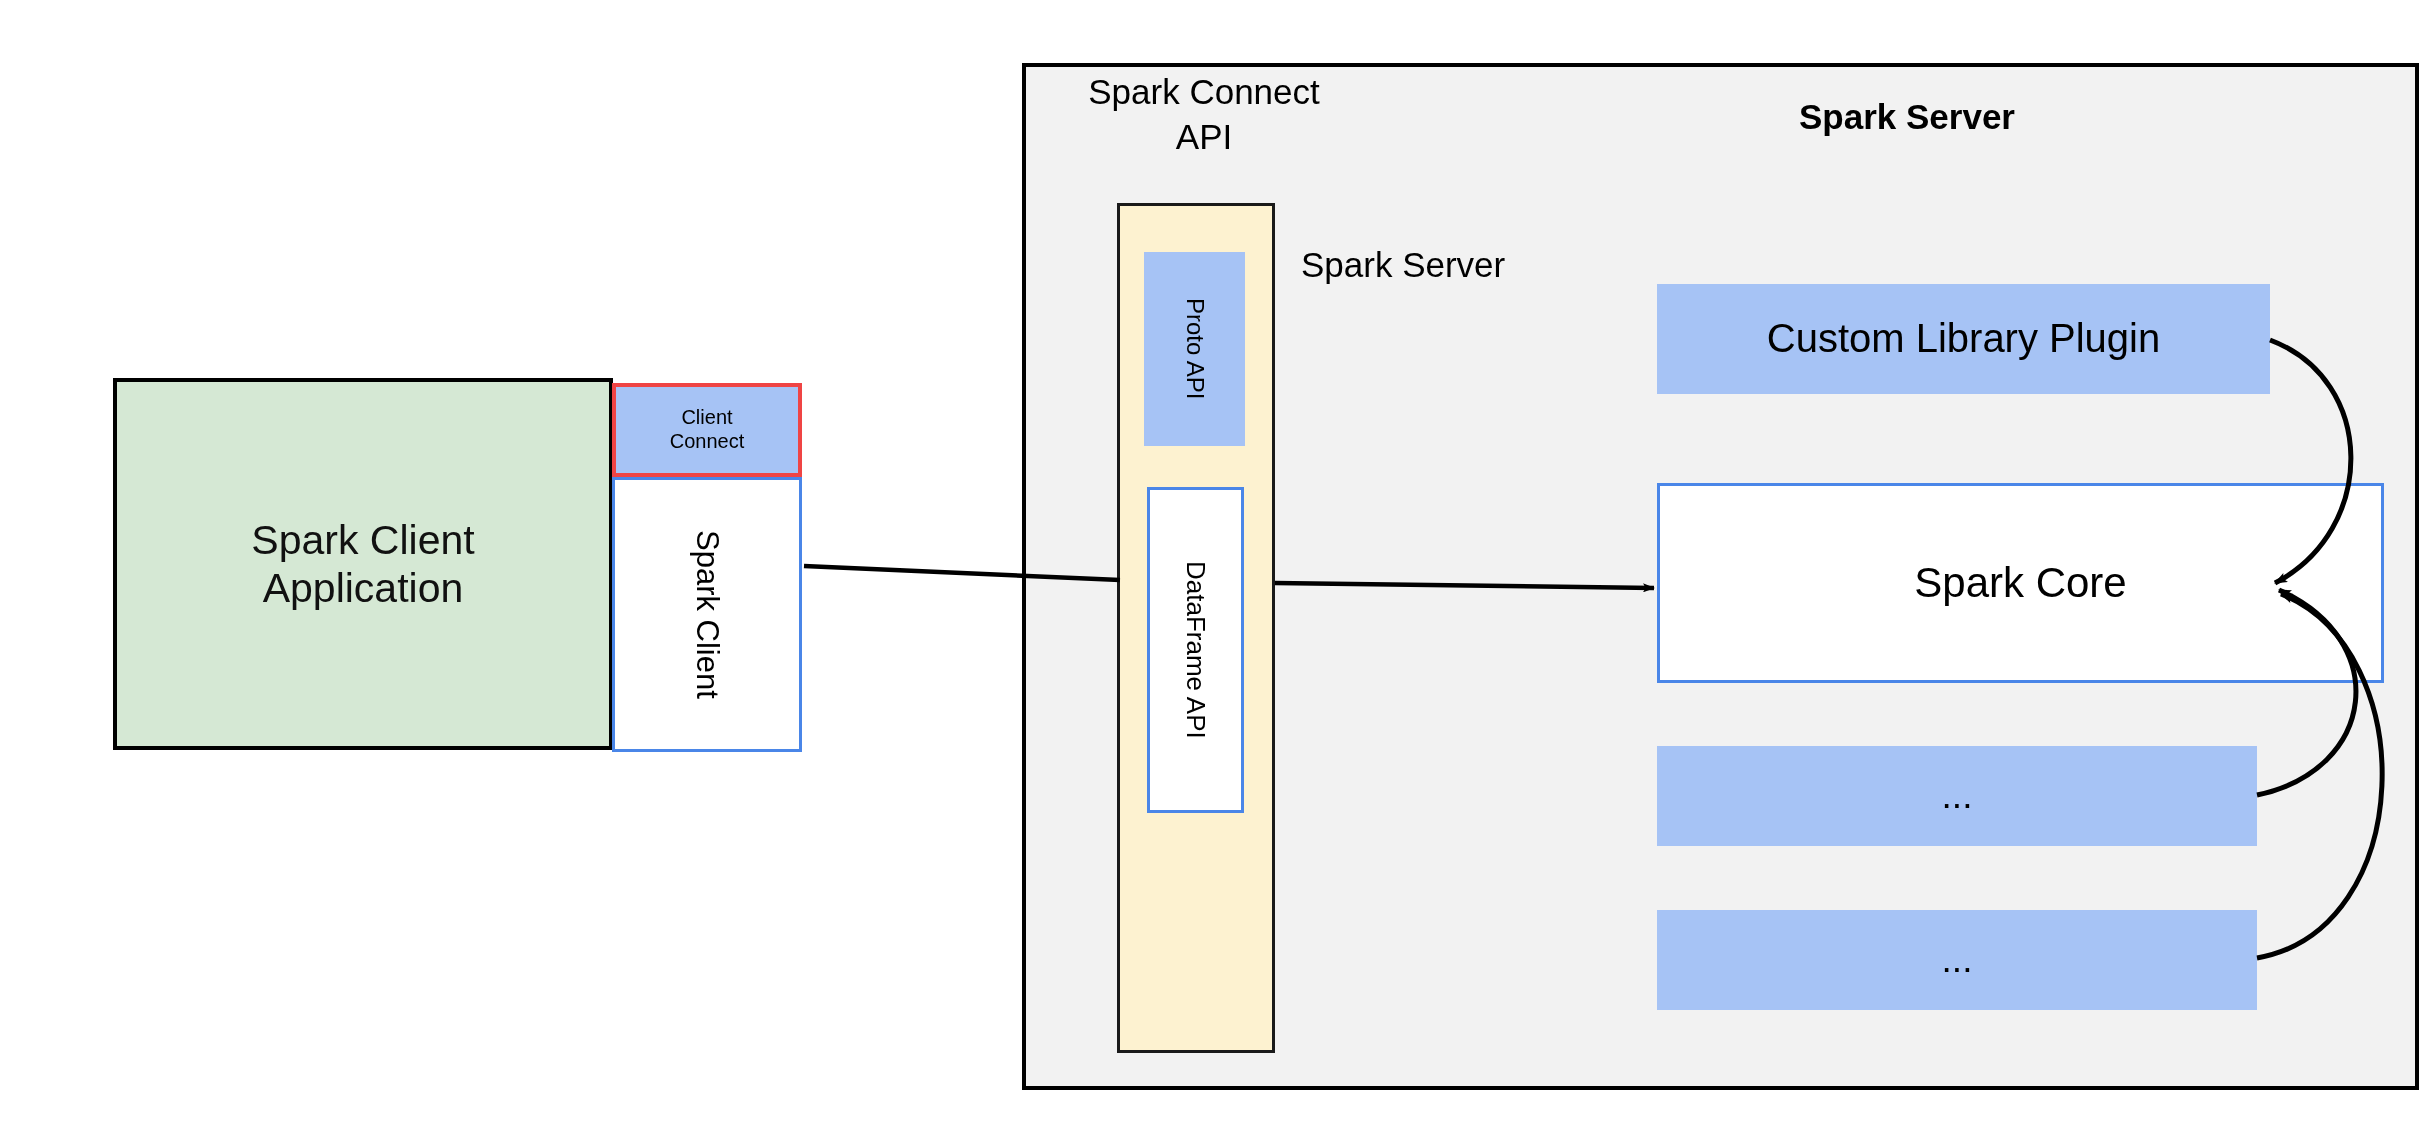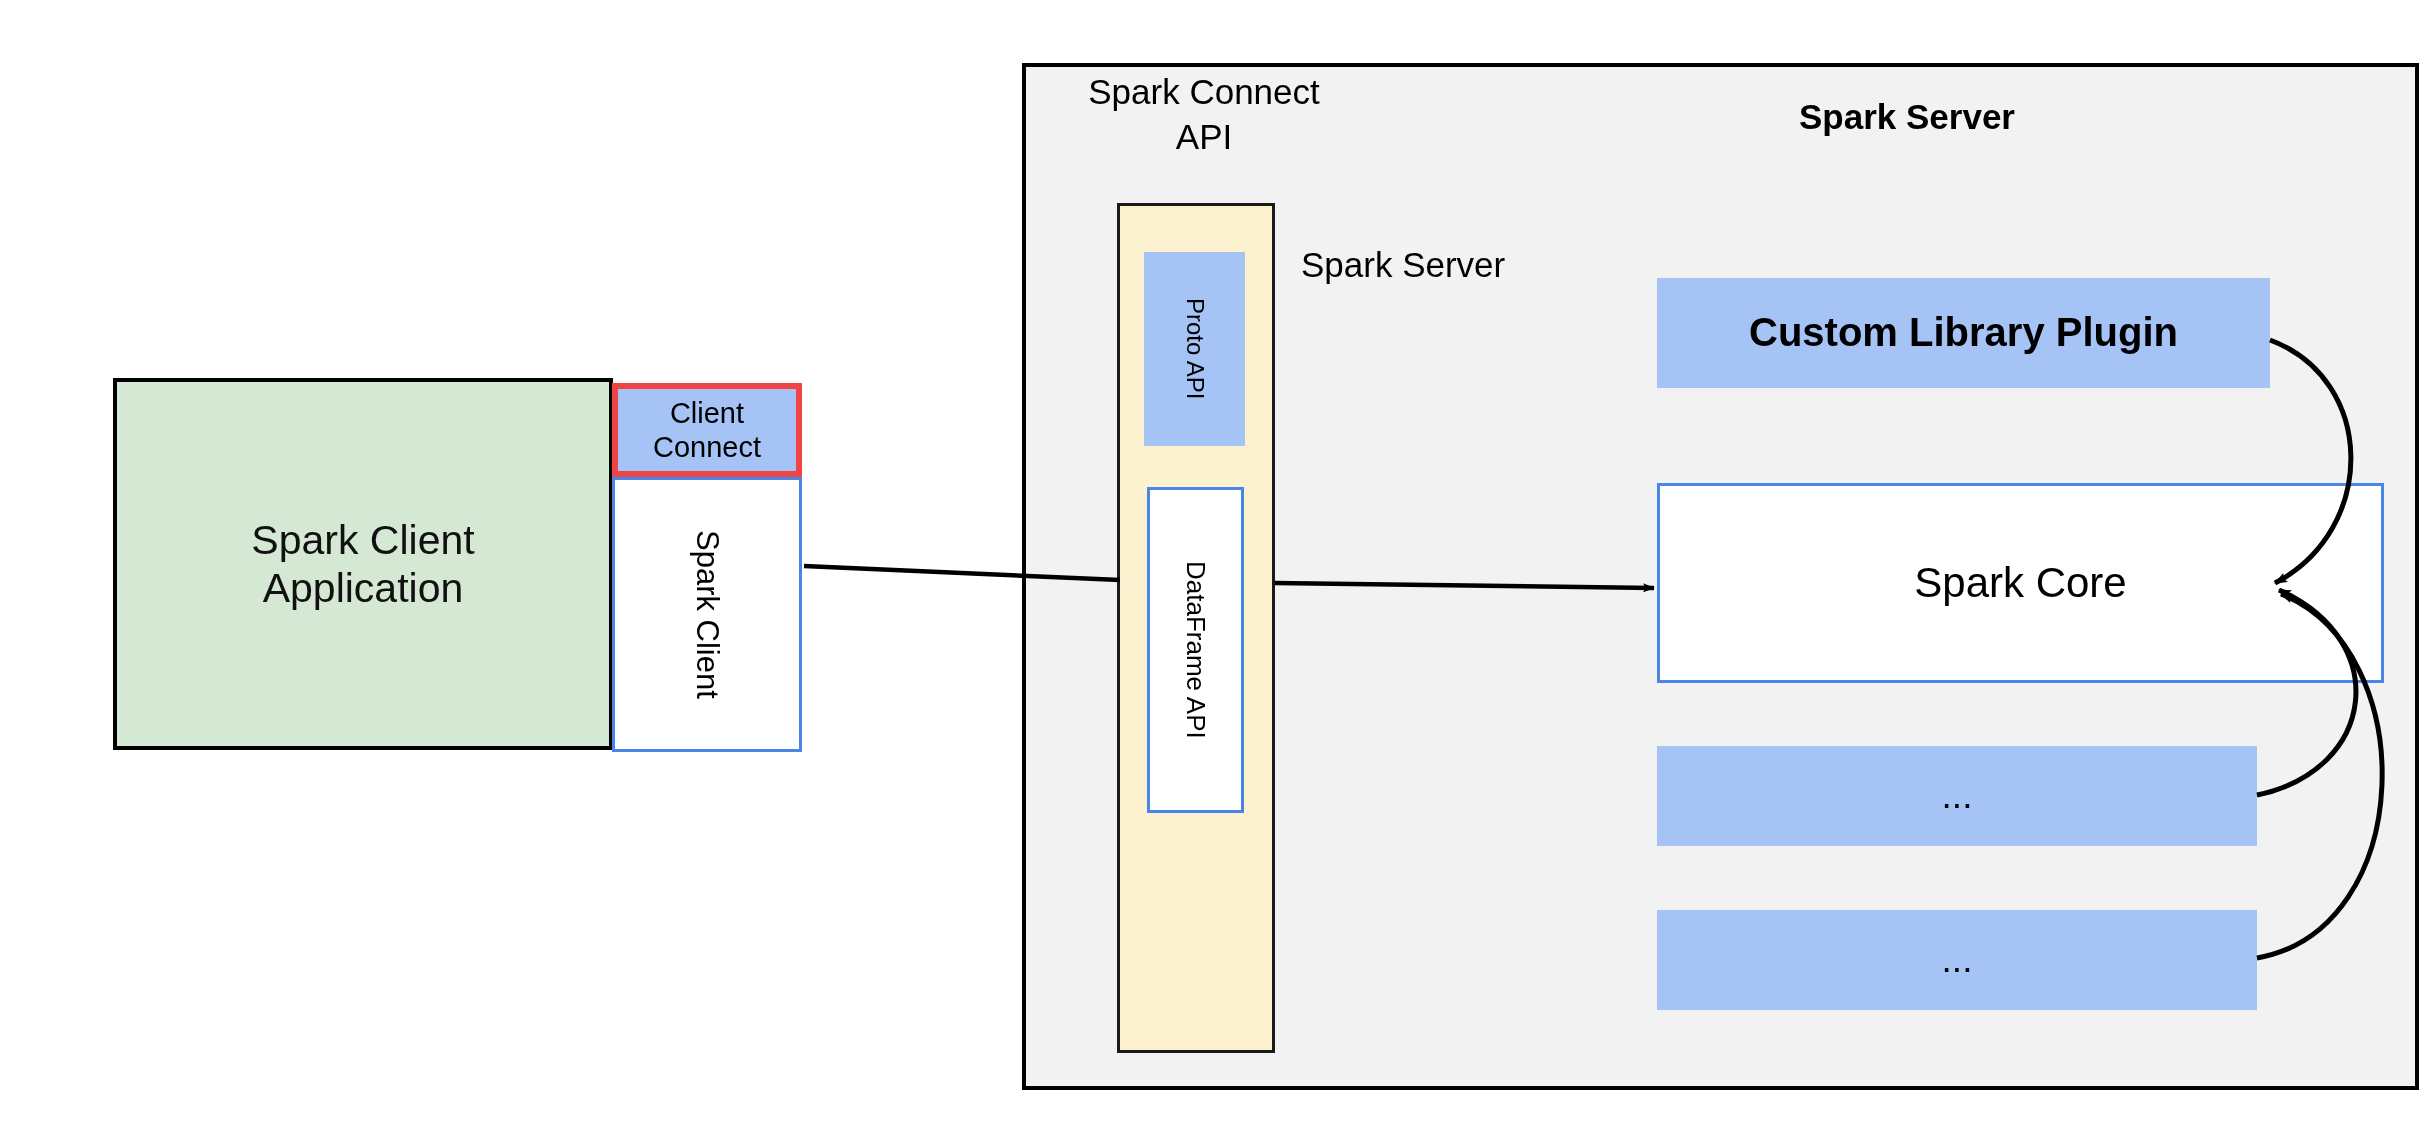--- a/index.html
+++ b/index.html
@@ -41,22 +41,22 @@
     border: 4px solid #000000;
     font-size: 41px;
     color: #111111;
     z-index: 3;
   }
 
   #client-package-box {
     left: 565px; top: 383px;
     width: 190px; height: 94px;
     background: #a6c3f5;
-    border: 6px solid #ef4444;
-    font-size: 29px;
+    border: 4px solid #ef4444;
+    font-size: 20px;
     z-index: 4;
   }
 
   #spark-client-box {
     left: 565px; top: 477px;
     width: 190px; height: 275px;
     background: #ffffff;
     border: 3px solid #4a86e8;
     z-index: 4;
   }
@@ -134,26 +134,25 @@
   }
   #dataframe-api-box .vlabel {
     writing-mode: vertical-rl;
     text-orientation: mixed;
     font-size: 26px;
     white-space: nowrap;
   }
 
   
   #custom-library-plugin-box {
-    left: 1610px; top: 278px;
+    left: 1610px; top: 284px;
     width: 613px; height: 110px;
     background: #a6c3f5;
     font-size: 40px;
     z-index: 3;
-    font-weight: bold;
   }
 
   #spark-core-box {
     left: 1610px; top: 483px;
     width: 727px; height: 200px;
     background: #ffffff;
     border: 3px solid #4a86e8;
     font-size: 42px;
     z-index: 3;
   }

